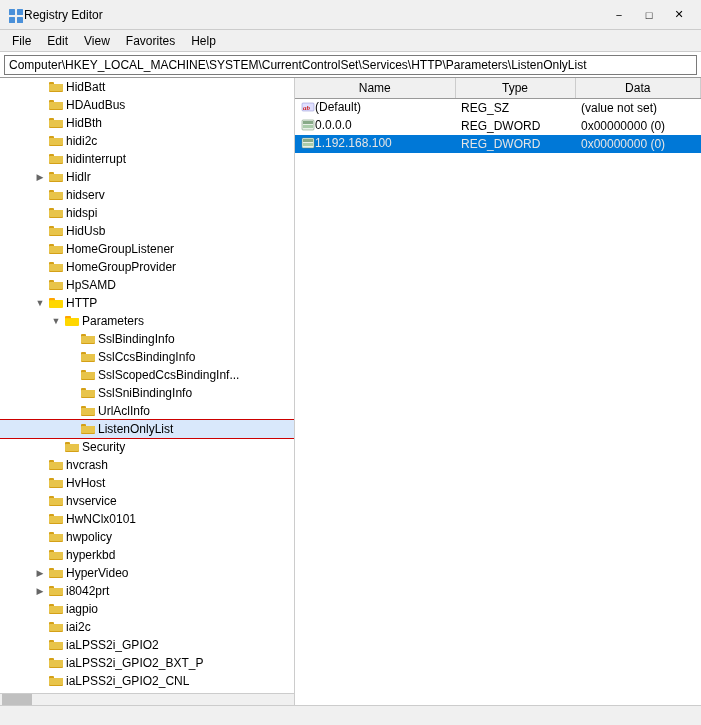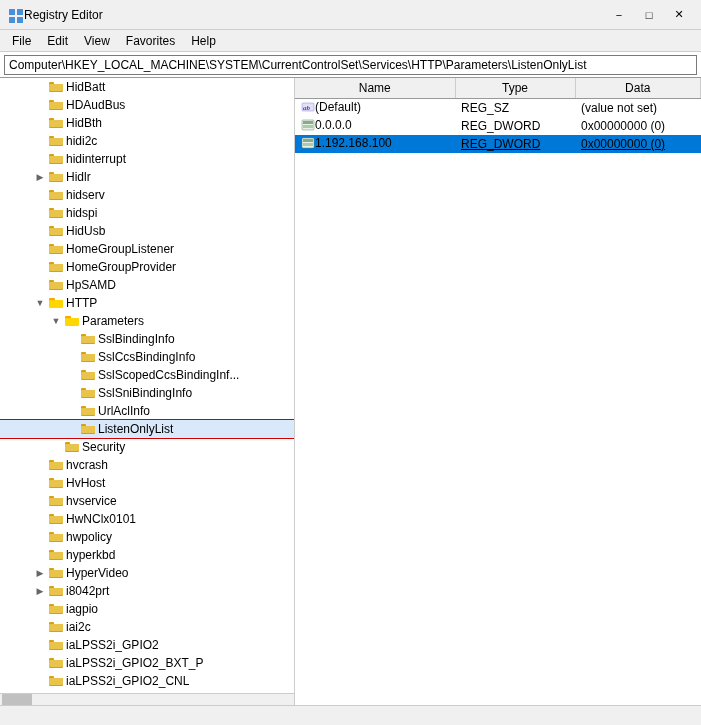--- a/index.html
+++ b/index.html
@@ -192,21 +192,21 @@
       position: sticky;
       top: 0;
     }
     tbody td {
       padding: 1px 6px;
       font-size: 12px;
       height: 18px;
       border-bottom: none;
       vertical-align: middle;
     }
-    tr.selected td { background: #0078d7; color: #000000; text-decoration: underline; }
+    tr.selected td { background: #0078d7; color: #e5e5e5; }
 
     .reg-icon {
       display: inline-flex;
       align-items: center;
     }
     .reg-icon-img {
       width: 14px;
       height: 12px;
       flex-shrink: 0;
     }

